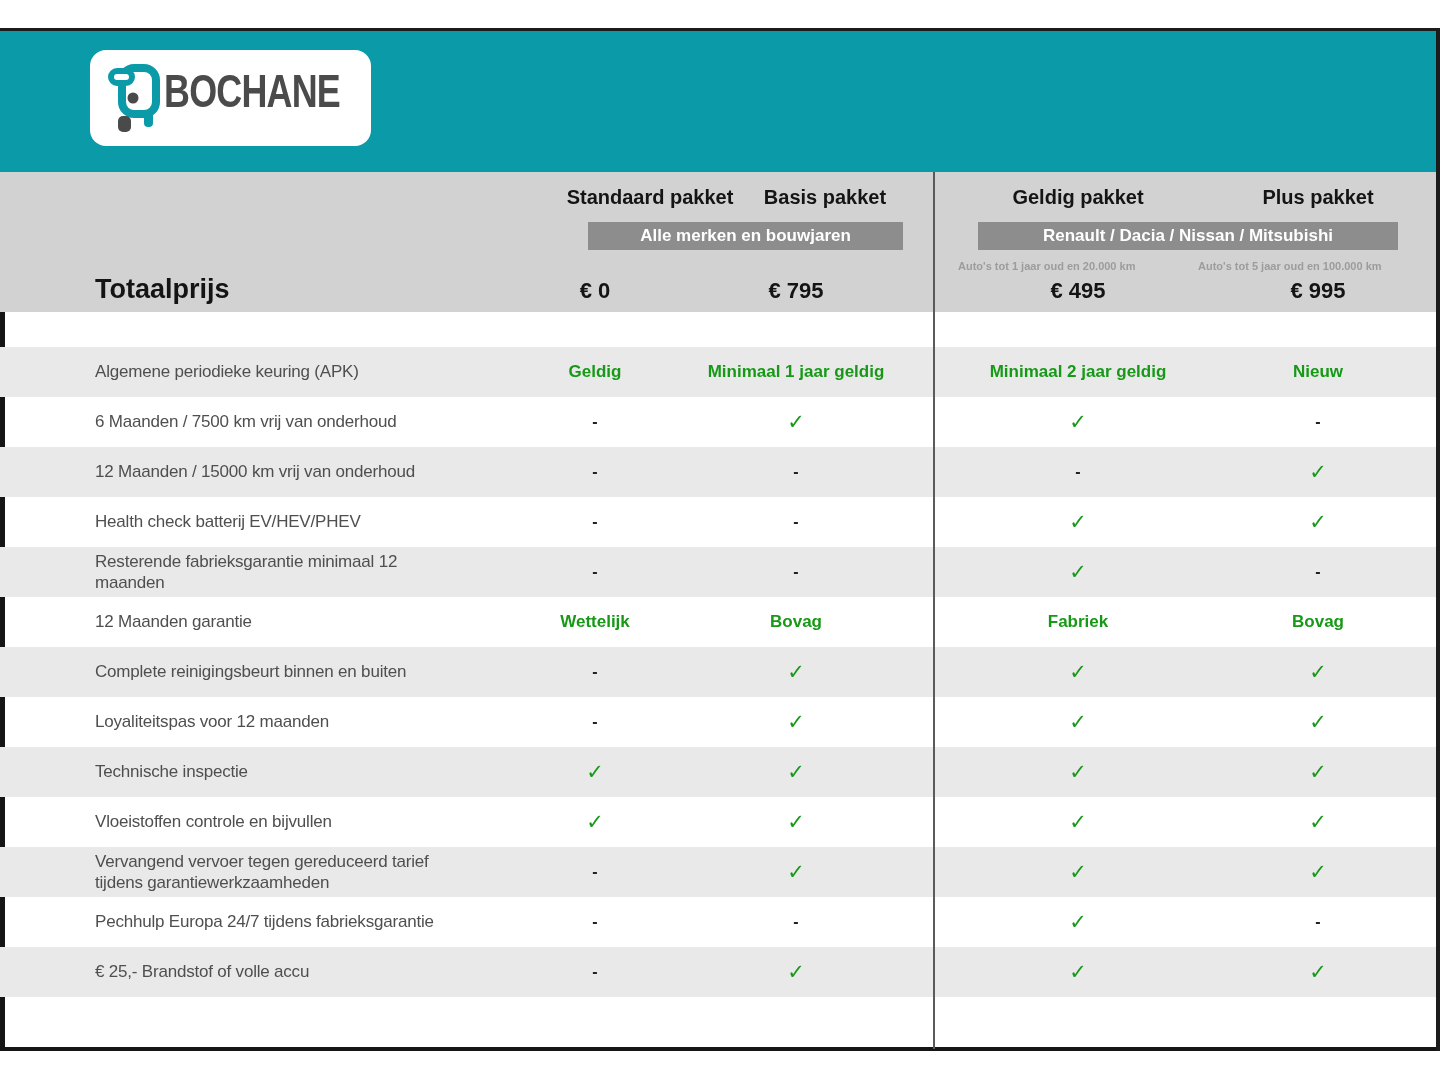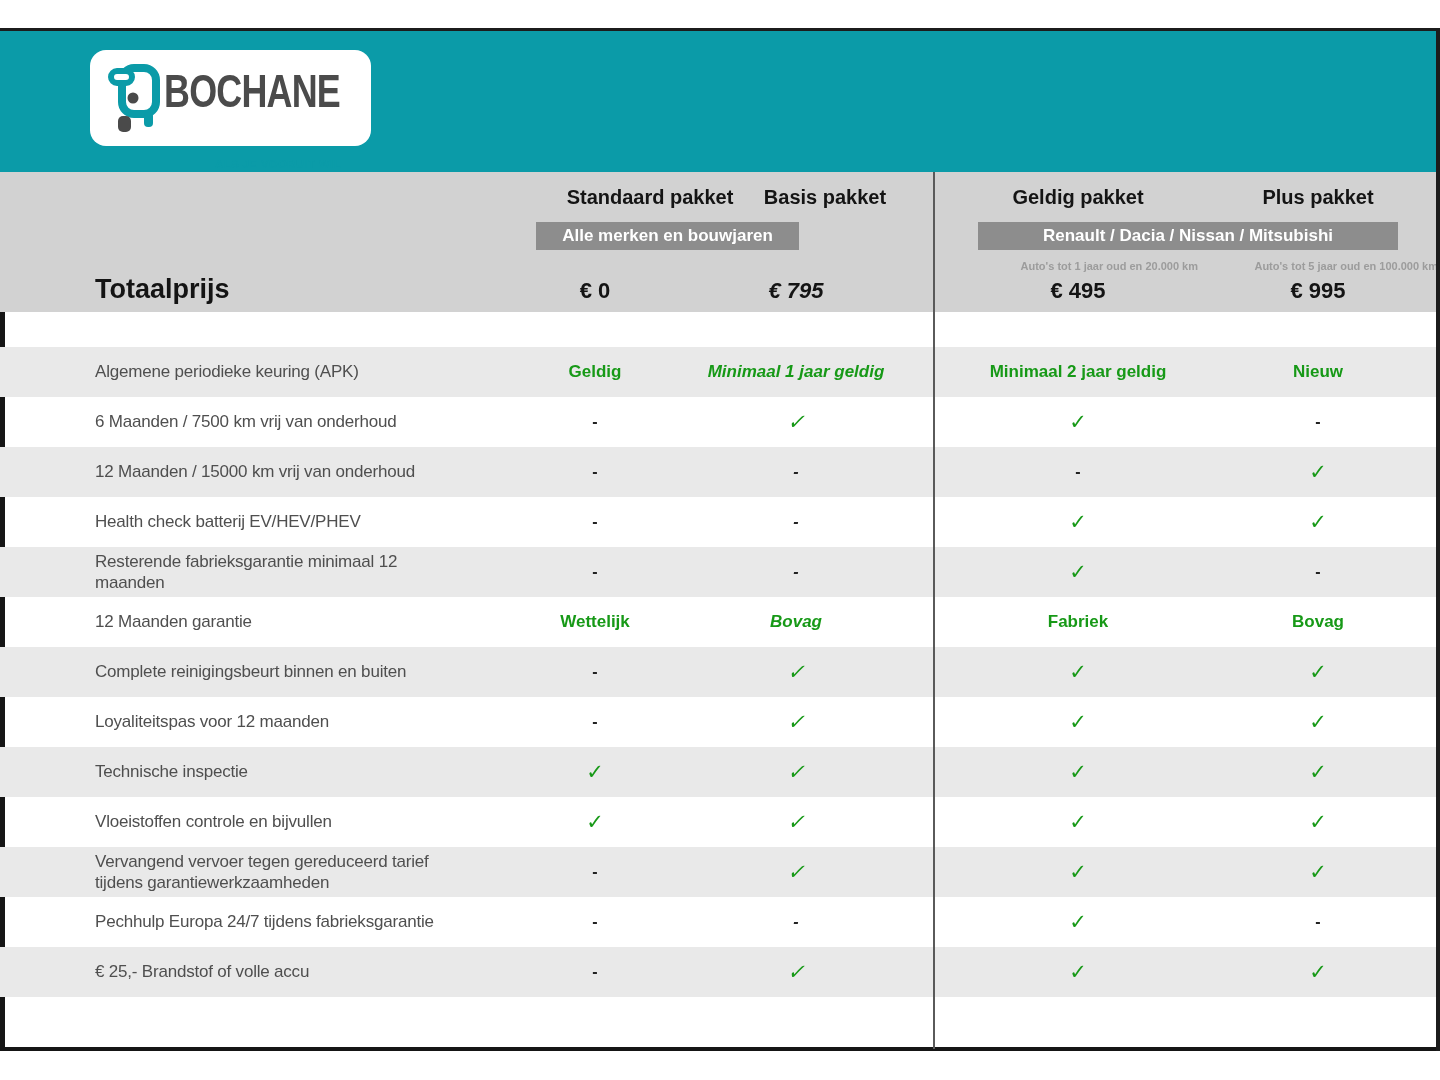--- a/index.html
+++ b/index.html
@@ -20,30 +20,30 @@
 
   .page-title{position:absolute;left:952px;top:26px;transform:translateX(-50%);
               font-size:58px;font-weight:700;color:#ffffff;white-space:nowrap;letter-spacing:-1px;}
 
   
   .gray-head{position:absolute;left:0;top:172px;width:1440px;height:140px;background:#d2d2d2;}
   .pkg-head{position:absolute;top:14px;font-size:20px;font-weight:700;color:#141414;text-align:center;white-space:nowrap;}
   .h0{left:550px;width:200px;} .h1{left:725px;width:200px;} .h2{left:978px;width:200px;} .h3{left:1218px;width:200px;}
   .brand-badge{position:absolute;top:50px;height:28px;line-height:28px;background:#8d8d8d;color:#ffffff;
                font-size:17px;font-weight:700;text-align:center;white-space:nowrap;}
-  .badge-all{left:536px;width:263px;}
+  .badge-all{left:588px;width:315px;}
   .badge-brands{left:978px;width:420px;}
-  .col-note{position:absolute;top:88px;font-size:11px;font-weight:700;color:#9c9c9c;text-align:right;white-space:nowrap;}
+  .col-note{position:absolute;top:88px;font-size:11px;font-weight:700;color:#9c9c9c;text-align:left;white-space:nowrap;}
   .n2{left:958px;width:240px;} .n3{left:1198px;width:240px;}
   .total-label{position:absolute;left:95px;bottom:7px;font-size:27px;font-weight:700;color:#141414;}
   .tval{position:absolute;bottom:8px;font-size:22px;font-weight:700;color:#141414;text-align:center;}
 
   
   .colpos0{left:495px;width:200px;}
-  .colpos1{left:696px;width:200px;font-style:italic;}
+  .colpos1{left:696px;width:200px;}
   .colpos2{left:958px;width:240px;}
   .colpos3{left:1198px;width:240px;}
 
   
   .col-divider{position:absolute;left:933px;top:172px;width:2px;height:877px;background:#5a5a5a;z-index:5;}
 
   
   .gap-row{position:absolute;left:0;top:312px;width:1440px;height:35px;background:#ffffff;}
   .rows-wrap{position:absolute;left:0;top:347px;width:1440px;}
   .frow{position:relative;width:1440px;height:50px;}

